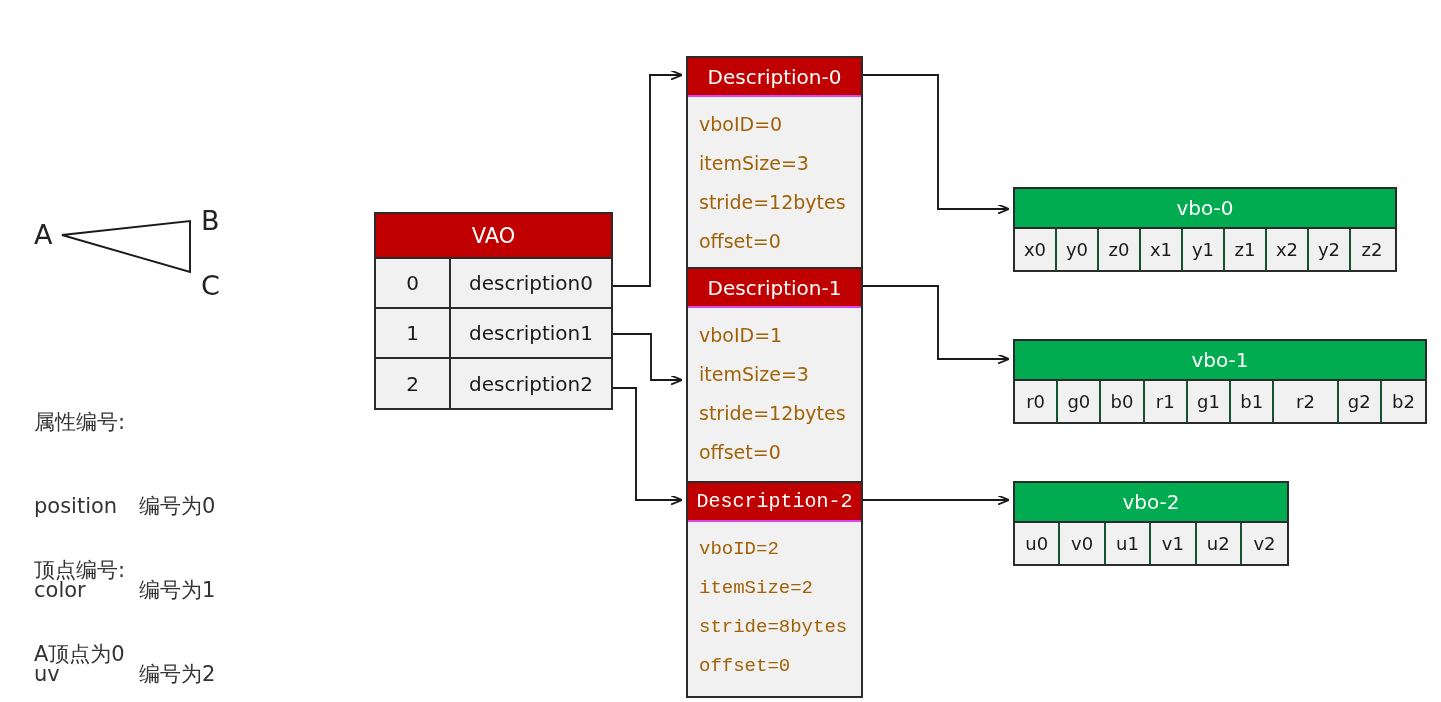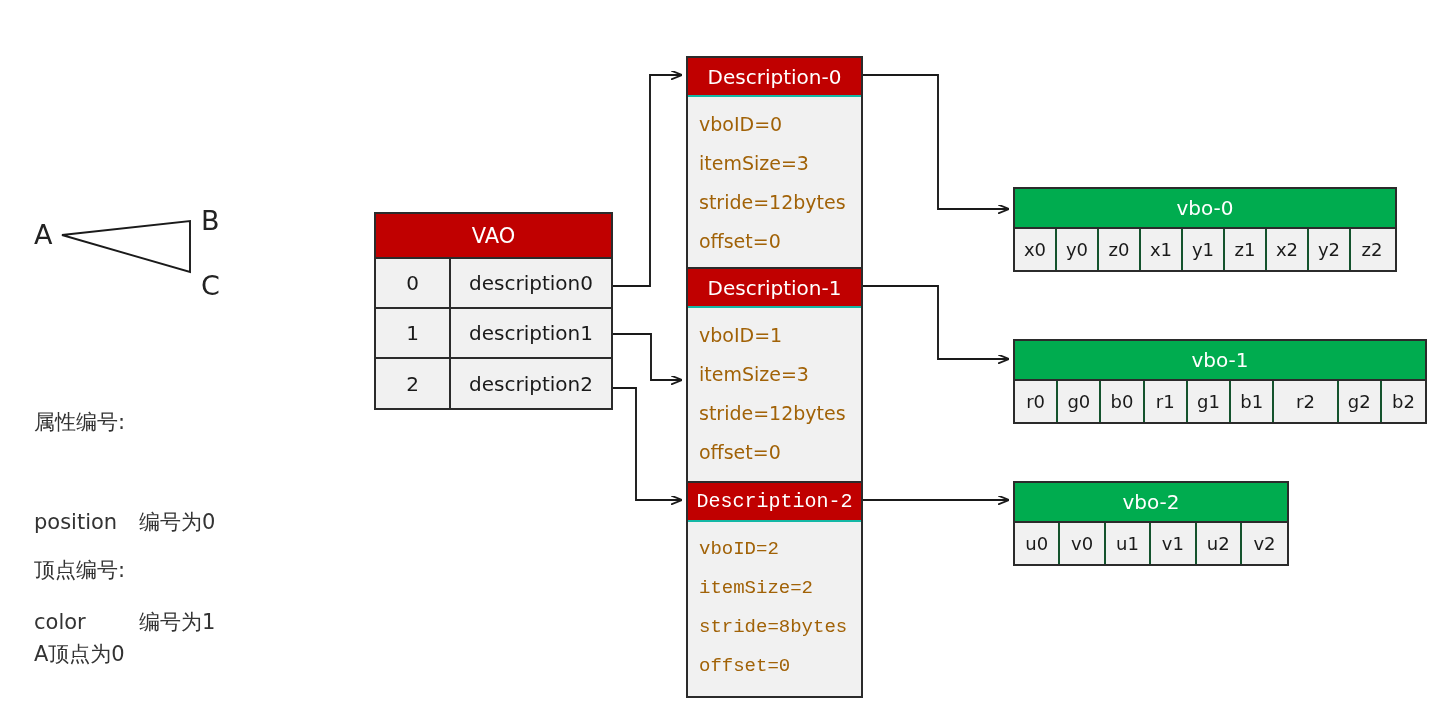--- a/index.html
+++ b/index.html
@@ -36,21 +36,21 @@
     color: #222;
     line-height: 1;
   }
   .legend-block {
     position: absolute;
     font-size: 21px;
     line-height: 28px;
     color: #333;
     white-space: pre;
   }
-  .legend-row { display: flex; margin-top: 16px; }
+  .legend-row { display: flex; }
   .legend-row .k { display: inline-block; width: 105px; }
 
   
   #vao {
     left: 374px; top: 212px;
     width: 239px; height: 198px;
     border: 2px solid #2b2b2b;
     background: #f1f1f1;
     position: absolute;
     box-sizing: border-box;
@@ -94,21 +94,21 @@
     background: #f1f1f1;
     position: absolute;
     box-sizing: border-box;
   }
   .desc .desc-head {
     height: 39px;
     background: #C00000;
     color: #fff;
     display: flex; align-items: center; justify-content: center;
     font-size: 20px;
-    border-bottom: 2px solid #14b8a6;
+    border-bottom: 2px solid #d946ef;
     box-sizing: border-box;
   }
   .desc .desc-body {
     padding: 8px 0 10px 11px;
     box-sizing: border-box;
   }
   .desc .desc-line {
     font-size: 19px;
     line-height: 39px;
     color: #a16207;

